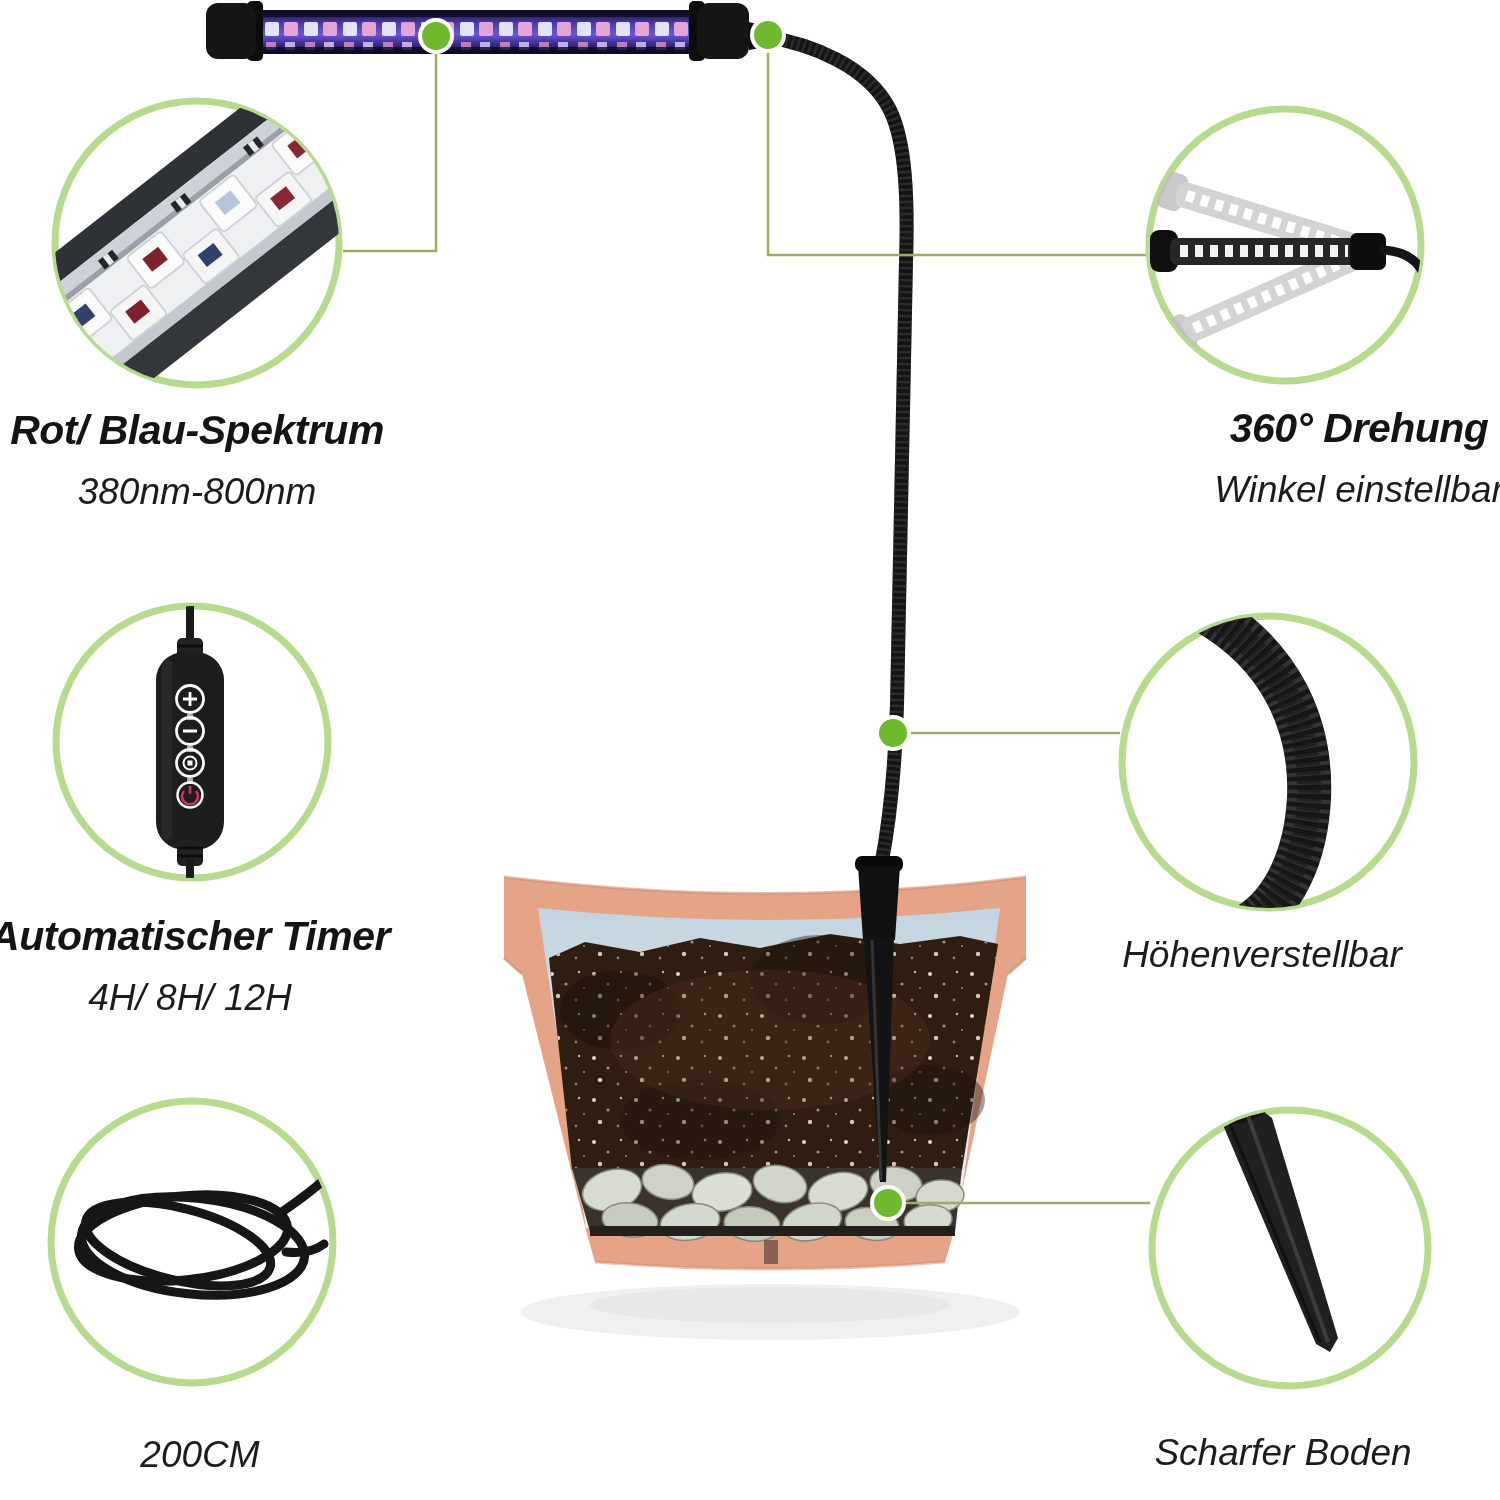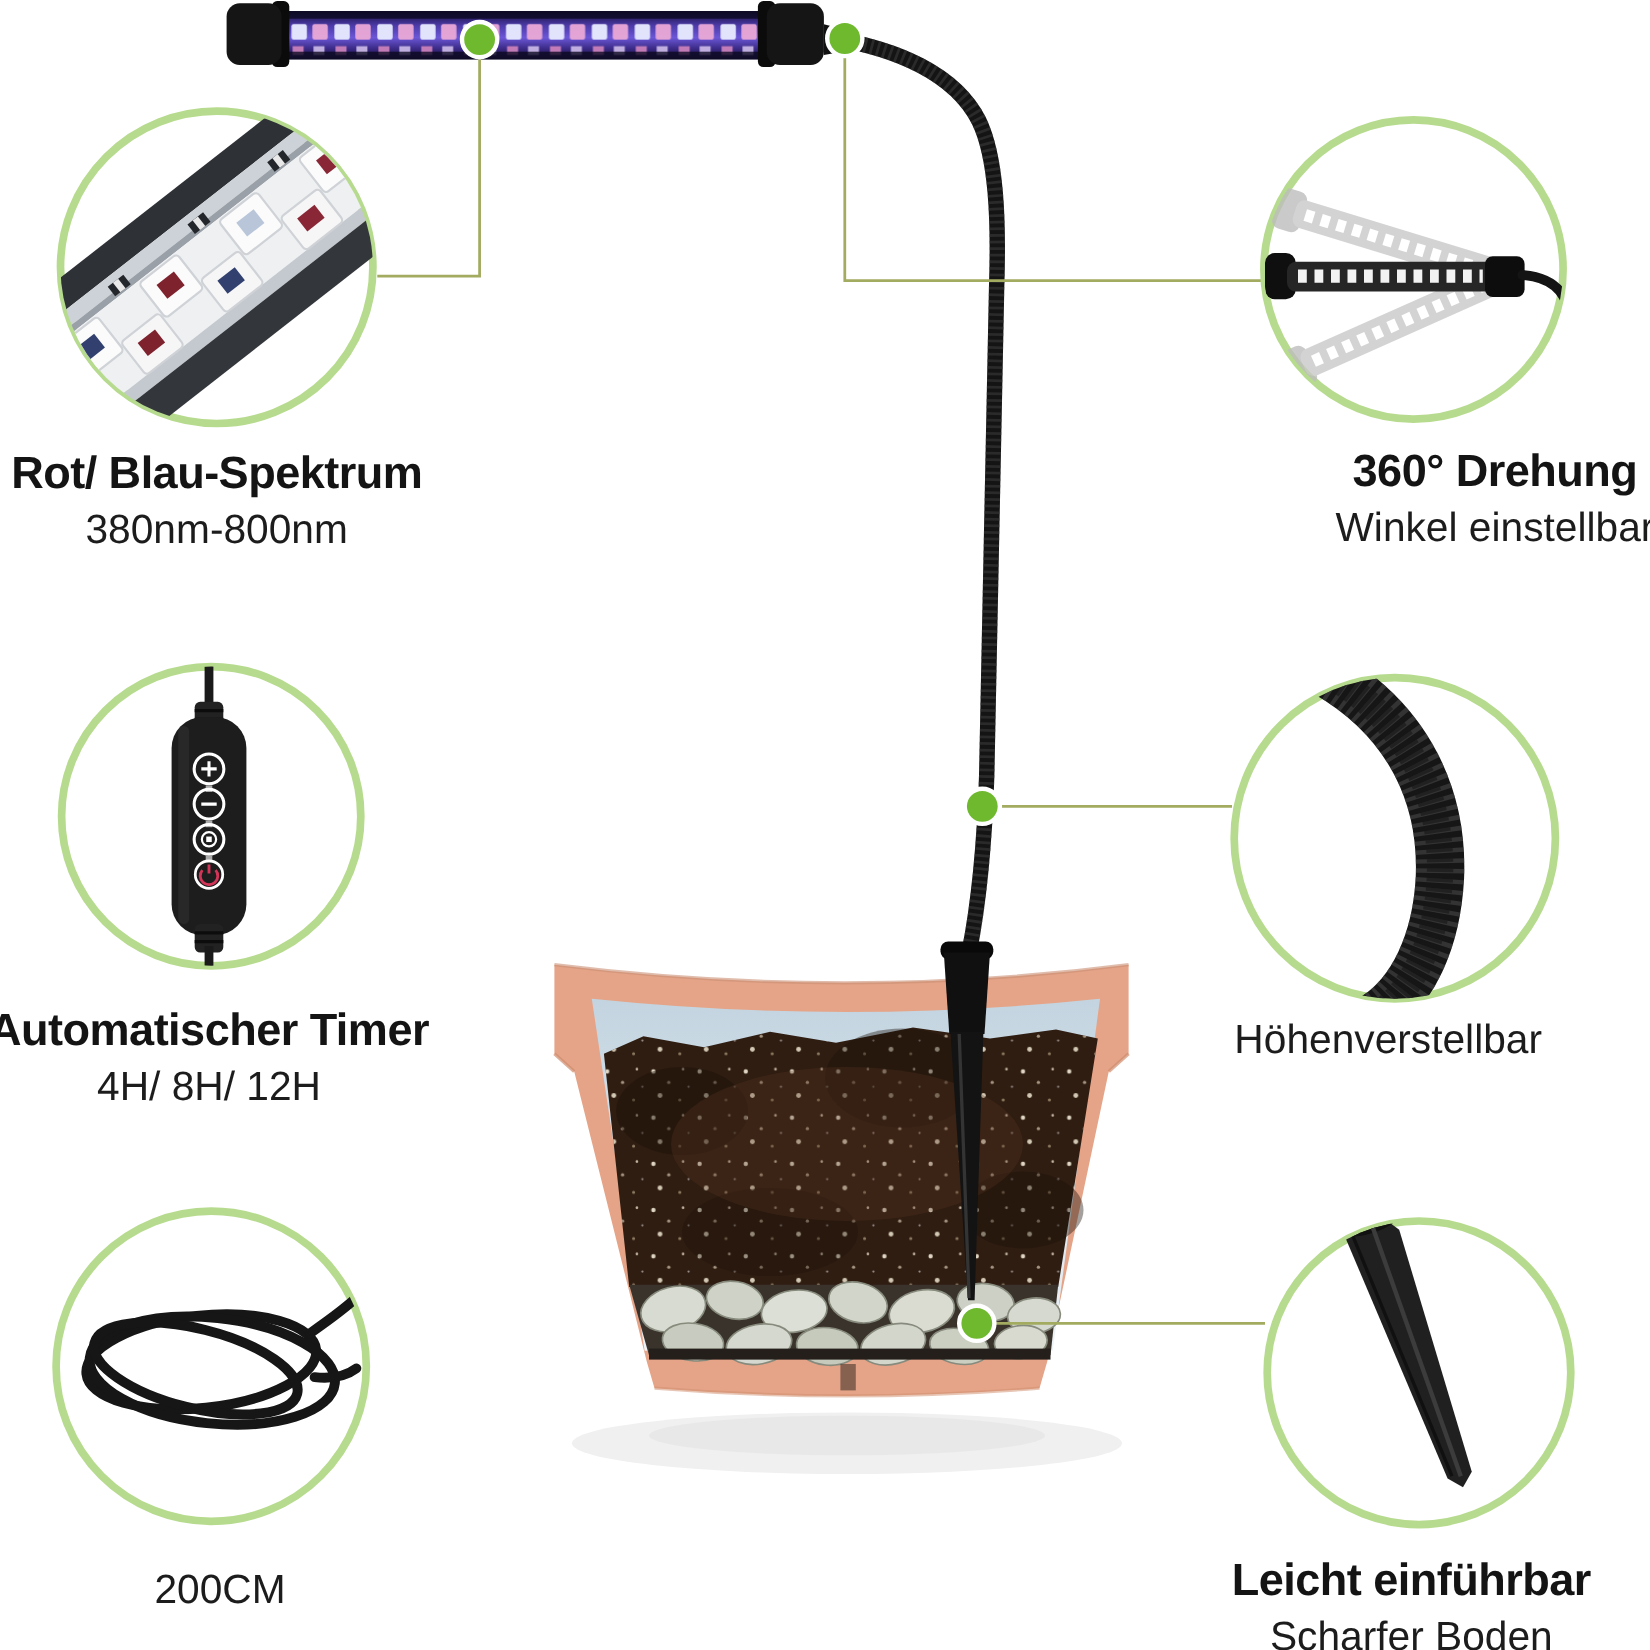--- a/index.html
+++ b/index.html
@@ -1,21 +1,21 @@
 <!DOCTYPE html>
 <html><head>
 <meta charset="utf-8">
 <style>
   html,body{margin:0;padding:0;background:#ffffff;}
   .stage{position:relative;width:1500px;height:1500px;background:#ffffff;overflow:hidden;
-         font-family:"Liberation Sans", sans-serif;}
+         font-family:"Liberation Sans", sans-serif;font-style:italic;}
   .stage svg{position:absolute;left:0;top:0;}
   .feature{position:absolute;transform:translateX(-50%);text-align:center;color:#141414;white-space:nowrap;}
   .feature .t{font-size:41px;font-weight:700;line-height:1.1;letter-spacing:-0.5px;}
-  .feature .s{font-size:37px;font-weight:400;line-height:1.1;margin-top:9px;color:#1c1c1c;}
+  .feature .s{font-size:37px;font-weight:400;line-height:1.1;margin-top:19px;color:#1c1c1c;}
 </style>
 </head>
 <body>
 
 <div class="stage">
 
 <svg width="1500" height="1500" viewBox="0 0 1500 1500">
   <defs>
     <linearGradient id="ledbg" x1="0" y1="0" x2="0" y2="1">
       <stop offset="0" stop-color="#120b33"></stop>
@@ -303,17 +303,16 @@
 
 <div class="feature" style="left:1262px;top:916px">
   <div class="s">Höhenverstellbar</div>
 </div>
 
 <div class="feature" style="left:200px;top:1416px">
   <div class="s">200CM</div>
 </div>
 
 <div class="feature" style="left:1283px;top:1414px">
-  <div class="t">Leicht einführbar</div>
   <div class="s">Scharfer Boden</div>
 </div>
 
 </div>
 
 </body></html>

